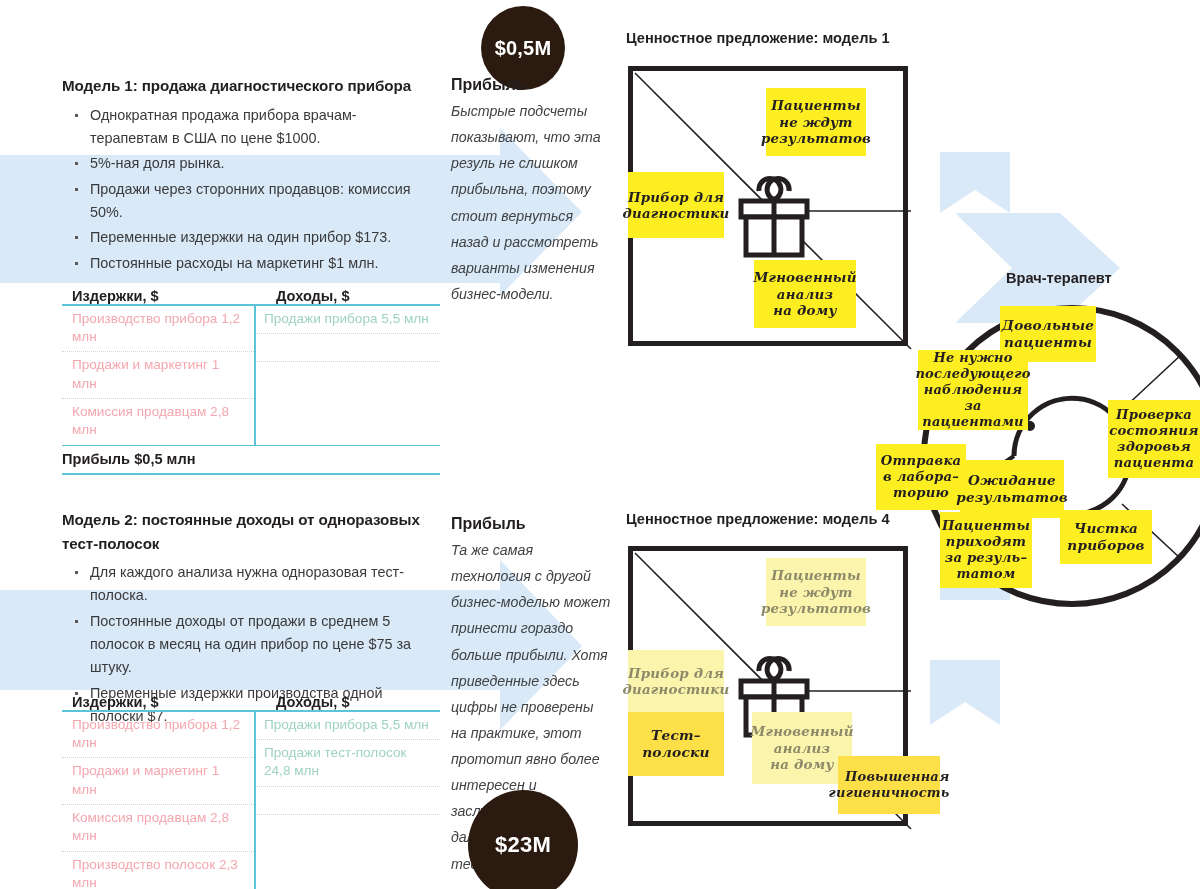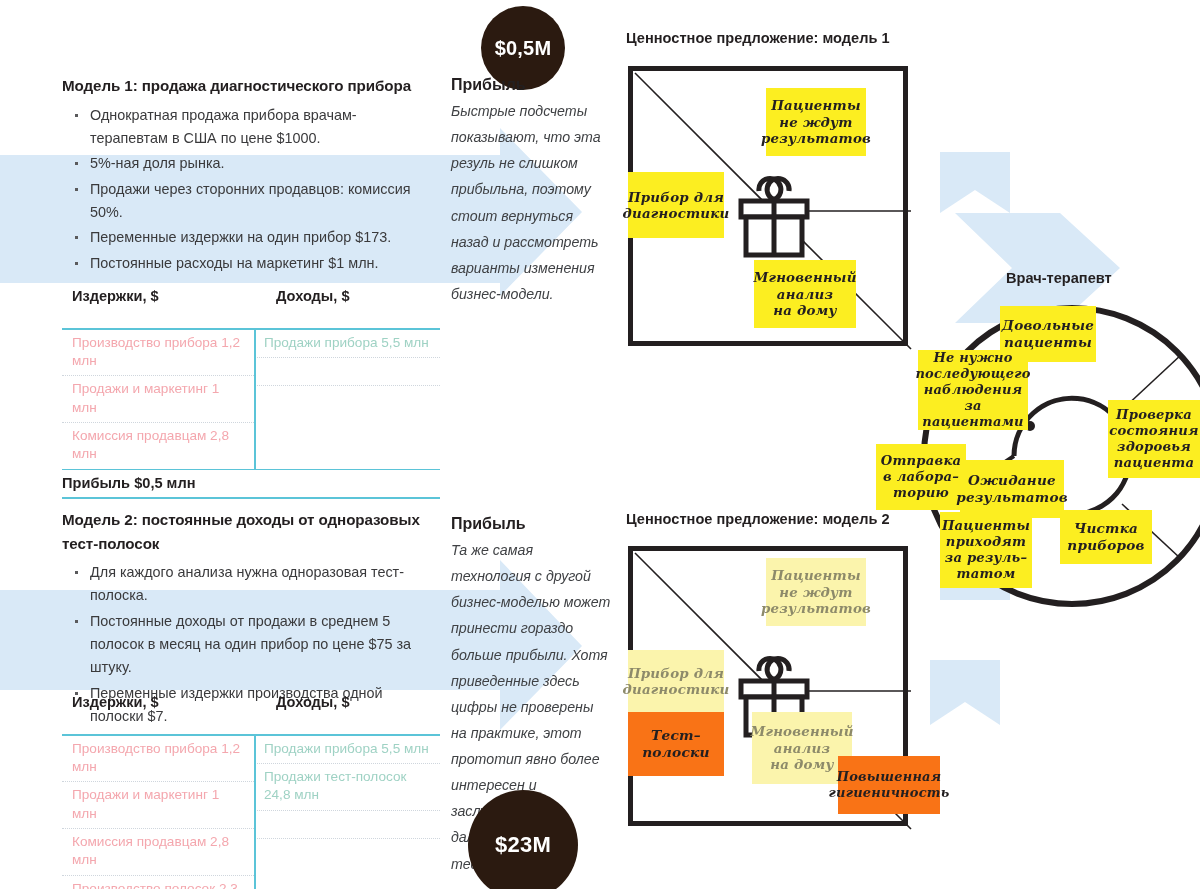--- a/index.html
+++ b/index.html
@@ -27,21 +27,21 @@
     position:relative;padding-left:22px;font-size:14.4px;line-height:1.62;
     color:#3a3a3c;margin-bottom:2px;
   }
   ul.bullets li:before{
     content:"";position:absolute;left:7px;top:10px;width:3px;height:3px;
     background:#5a5a5c;
   }
 
   
   .tbl{position:absolute;left:62px;width:378px;}
-  .tbl .thead{display:flex;padding-bottom:24px;}
+  .tbl .thead{display:flex;padding-bottom:0;}
   .tbl .thead .th{
     font-weight:bold;font-size:14.6px;color:#231f20;
   }
   .tbl .thead .th.c1{width:192px;padding-left:10px;}
   .tbl .thead .th.c2{padding-left:12px;}
   .tbl .rule{height:1.6px;background:#5bc4d8;width:100%;}
   .tbl .body{display:flex;position:relative;}
   .tbl .vsep{position:absolute;left:192px;top:0;bottom:0;width:1.6px;background:#5bc4d8;}
   .tbl .colm{width:192px;}
   .tbl .colm.right{width:186px;}
@@ -82,21 +82,21 @@
   .note{
     position:absolute;box-sizing:border-box;
     display:flex;align-items:center;justify-content:center;text-align:center;
     font-family:"DejaVu Serif","Liberation Serif",serif;
     font-style:italic;font-weight:bold;
     color:#231f20;line-height:1.22;letter-spacing:.2px;
     white-space:pre-line;
   }
   .note.y{background:#fcee21;}
   .note.pale{background:#fbf4ac;color:#8d8a6a;}
-  .note.cy{background:#f97316;}
+  .note.cy{background:#fde047;}
 
   
   .circ{position:absolute;}
   .circ-title{
     position:absolute;font-weight:bold;font-size:14.6px;color:#231f20;
   }
 </style>
 </head>
 <body>
 
@@ -223,21 +223,21 @@
   </div>
 
   <div class="mid" style="top:515px;">
     <h3>Прибыль</h3>
     <p>Та же самая технология с другой бизнес-моделью может принести гораздо больше прибыли. Хотя приведенные здесь цифры не проверены на практике, этот прототип явно более интересен и заслуживает дальнейшего тестирования.</p>
   </div>
   <div class="coin" style="left:468px;top:790px;width:110px;height:110px;font-size:22px;">
     <span>$23M</span>
   </div>
 
-  <div class="vp-title" style="left:626px;top:511px;">Ценностное предложение: модель 2</div>
+  <div class="vp-title" style="left:626px;top:511px;">Ценностное предложение: модель 4</div>
   <div class="vpbox" style="left:628px;top:546px;width:280px;height:280px;">
     <svg width="280" height="280" viewBox="0 0 280 280">
       <line x1="2" y1="2" x2="278" y2="278" stroke="#231f20" stroke-width="1.6"></line>
       <line x1="120" y1="140" x2="278" y2="140" stroke="#231f20" stroke-width="1.6"></line>
     </svg>
     <svg width="90" height="90" style="left:96px;top:102px;" viewBox="0 0 90 90">
       <path d="M30 18 a11 11 0 1 1 14 9" fill="none" stroke="#231f20" stroke-width="5"></path>
       <path d="M60 18 a11 11 0 1 0 -14 9" fill="none" stroke="#231f20" stroke-width="5"></path>
       <rect x="12" y="28" width="66" height="16" fill="#fff" stroke="#231f20" stroke-width="5"></rect>
       <rect x="17" y="44" width="56" height="38" fill="#fff" stroke="#231f20" stroke-width="5"></rect>
@@ -247,21 +247,21 @@
   <div class="note pale" style="left:766px;top:558px;width:100px;height:68px;font-size:13.4px;">Пациенты
 не ждут
 результатов</div>
   <div class="note pale" style="left:628px;top:650px;width:96px;height:62px;font-size:13.4px;">Прибор для
 диагностики</div>
   <div class="note pale" style="left:752px;top:712px;width:100px;height:72px;font-size:13.4px;">Мгновенный
 анализ
 на дому</div>
   <div class="note cy" style="left:628px;top:712px;width:96px;height:64px;font-size:13.8px;">Тест–
 полоски</div>
-  <div class="note cy" style="left:838px;top:756px;width:102px;height:58px;font-size:13px;">Повышенная
+  <div class="note cy" style="left:838px;top:756px;width:102px;height:58px;font-size:13px;text-align:right;">Повышенная
 гигиеничность</div>
 
   <div class="circ-title" style="left:1006px;top:270px;">Врач-терапевт</div>
   <svg class="circ" width="320" height="320" style="left:912px;top:296px;">
     <circle cx="160" cy="160" r="148" fill="none" stroke="#231f20" stroke-width="6"></circle>
     <path d="M160 160 m-58 0 a58 58 0 1 1 42 56" fill="none" stroke="#231f20" stroke-width="5"></path>
     <path d="M102 160 l-12 8 l12 8" fill="none" stroke="#231f20" stroke-width="4"></path>
     <circle cx="118" cy="130" r="5" fill="#231f20"></circle>
     <line x1="212" y1="112" x2="270" y2="58" stroke="#231f20" stroke-width="1.6"></line>
     <line x1="210" y1="208" x2="268" y2="262" stroke="#231f20" stroke-width="1.6"></line>

